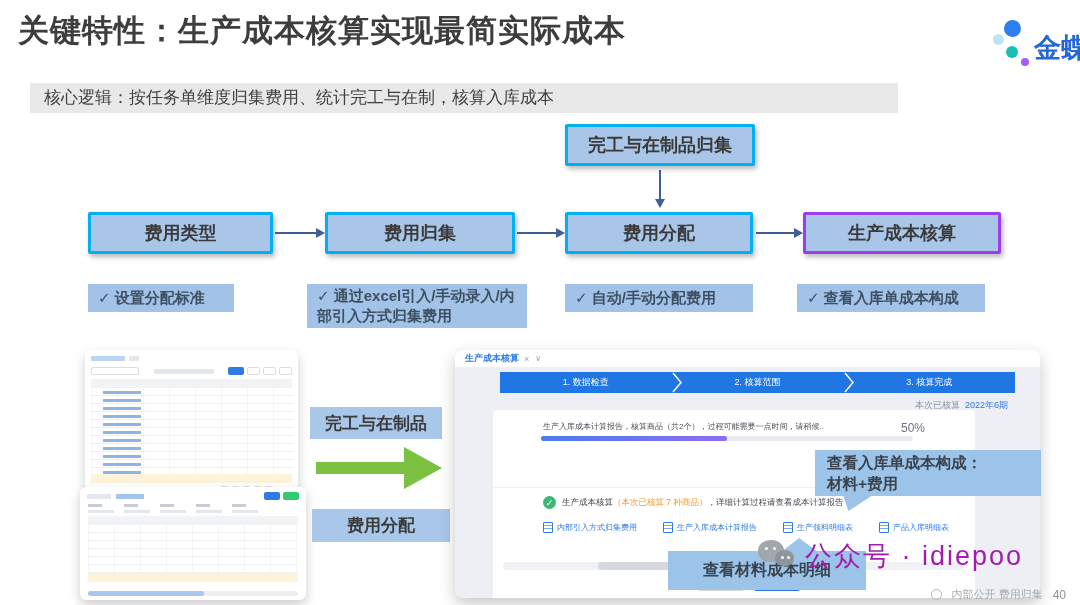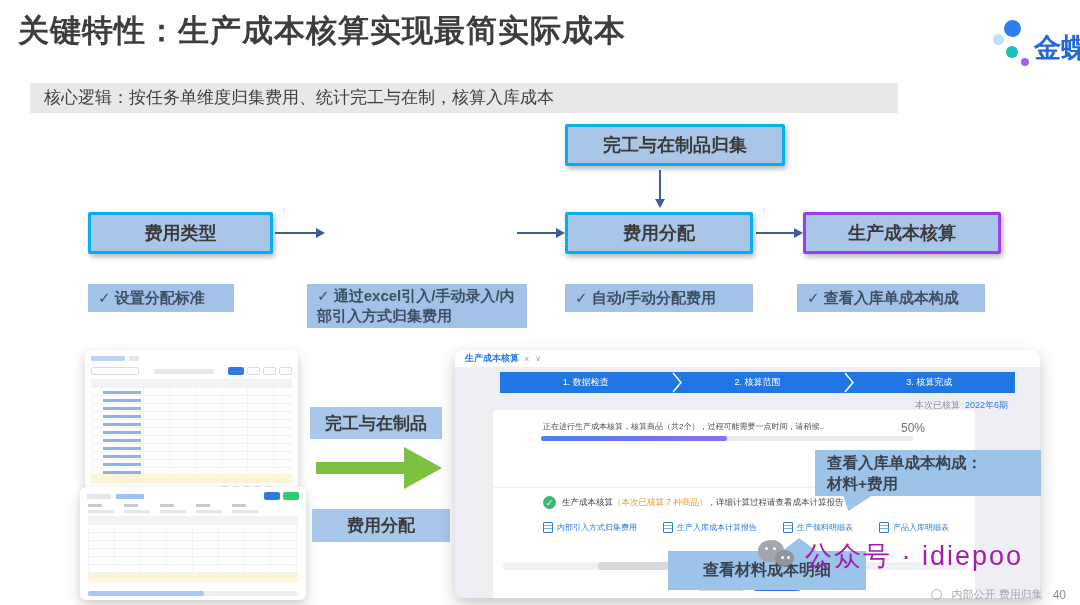--- a/index.html
+++ b/index.html
@@ -17,21 +17,21 @@
   .d4 { left:31px; top:50px; width:8px;  height:8px;  background:#a55df5; }
   .logo-text { position:absolute; left:44px; top:22px; font-size:27px; font-weight:bold; color:#2468d6; white-space:nowrap; }
 
   .subtitle-bar { position:absolute; left:30px; top:83px; width:868px; height:30px; background:#e8e8e8;
                   font-size:17px; font-weight:normal; color:#404040; line-height:30px; padding-left:14px; }
 
   
   .flow-box { position:absolute; height:42px; background:#a9c6e9; border:3px solid #00b0f0; border-radius:2px;
               box-shadow:2px 3px 5px rgba(0,0,0,.28); display:flex; align-items:center; justify-content:center;
               font-size:18px; font-weight:bold; color:#3a3a3a; }
-  .fb-top { left:565px; top:124px; width:220px; }
+  .fb-top { left:565px; top:124px; width:190px; }
   .fb-1 { left:88px;  top:212px; width:185px; }
   .fb-2 { left:325px; top:212px; width:190px; }
   .fb-3 { left:565px; top:212px; width:188px; }
   .fb-4 { left:803px; top:212px; width:198px; border-color:#a03cf0; }
 
   .harrow { position:absolute; height:2px; background:#3d5f95; top:232px; }
   .harrow::after { content:""; position:absolute; right:-8px; top:-4px; border-left:9px solid #3d5f95;
                    border-top:5px solid transparent; border-bottom:5px solid transparent; }
   .ha-1 { left:275px; width:42px; }
   .ha-2 { left:517px; width:40px; }
@@ -161,20 +161,21 @@
     <div class="dot d3"></div>
     <div class="dot d4"></div>
     <div class="logo-text">金蝶</div>
   </div>
   <div class="subtitle-bar">核心逻辑：按任务单维度归集费用、统计完工与在制，核算入库成本</div>
 
   <div class="flow-box fb-top">完工与在制品归集</div>
   <div class="varrow"></div>
   <div class="flow-box fb-1">费用类型</div>
   <div class="harrow ha-1"></div>
+  <div class="flow-box fb-2">费用归集</div>
   <div class="harrow ha-2"></div>
   <div class="flow-box fb-3">费用分配</div>
   <div class="harrow ha-3"></div>
   <div class="flow-box fb-4">生产成本核算</div>
 
   <div class="chip c-1">✓ 设置分配标准</div>
   <div class="chip c-2">✓ 通过excel引入/手动录入/内部引入方式归集费用</div>
   <div class="chip c-3">✓ 自动/手动分配费用</div>
   <div class="chip c-4">✓ 查看入库单成本构成</div>
 
@@ -272,21 +273,21 @@
         </svg>
       <svg class="chev chev-2" viewBox="0 0 12 21">
           <path d="M2 1 L10 10.5 L2 20" stroke="#ffffff" stroke-width="1.5" fill="none"></path>
         </svg>
     </div>
     <div class="period">
       <span>本次已核算</span><b>2022年6期</b>
     </div>
 
     <div class="panel">
-      <div class="progress-message">正在进行生产成本核算，核算商品（共2个），过程可能需要一点时间，请稍候..</div>
+      <div class="progress-message">生产入库成本计算报告，核算商品（共2个），过程可能需要一点时间，请稍候..</div>
       <div class="progress-percent">50%</div>
       <div class="progress-track">
           <div class="progress-fill"></div>
         </div>
       <div class="panel-divider"></div>
       <div class="result-row">
         <div class="check-circle">✓</div>
         <div class="result-text">
           <span>生产成本核算</span><span class="hl">（本次已核算 7 种商品）</span><span>，详细计算过程请查看成本计算报告</span>
         </div>

